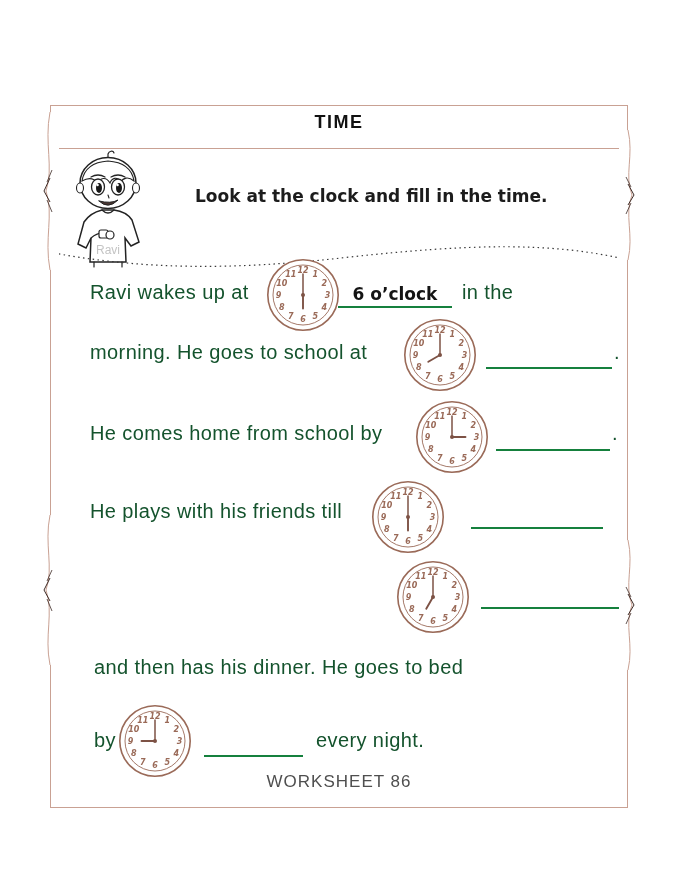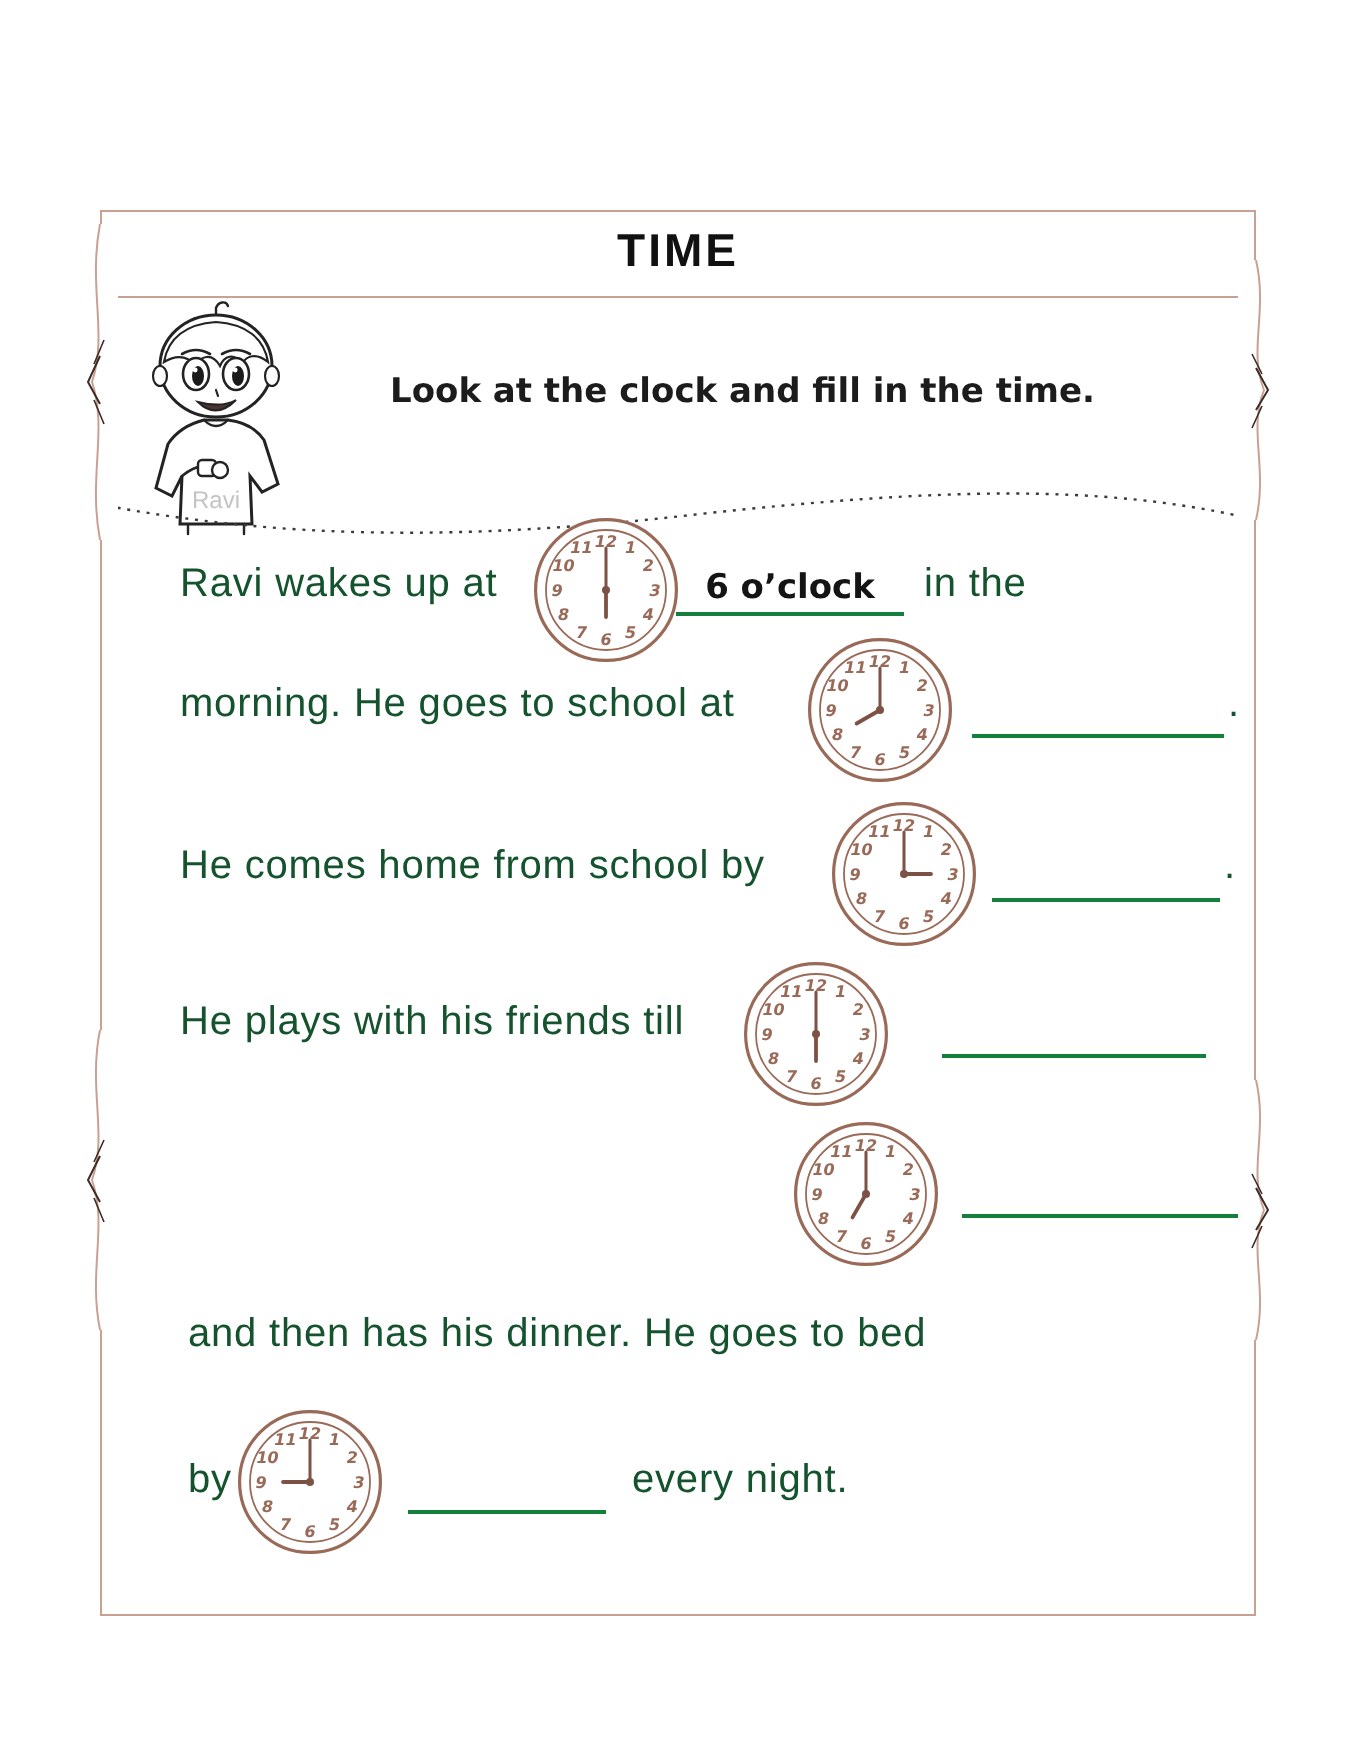--- a/index.html
+++ b/index.html
@@ -2,21 +2,21 @@
 <html><head>
 <meta charset="utf-8">
 <style>
   html,body{margin:0;padding:0;background:#ffffff;}
   .page{position:relative;width:680px;height:880px;background:#fff;overflow:hidden;
         font-family:"Liberation Sans",sans-serif;}
   .sheet-frame{position:absolute;left:50px;top:105px;width:578px;height:703px;
         border:1px solid #c9a193;box-sizing:border-box;}
   .title-bar{position:absolute;left:50px;top:105px;width:578px;height:44px;
         border-bottom:1px solid #c9a193;box-sizing:border-box;text-align:center;}
-  .title-text{display:inline-block;margin-top:7px;font-size:23px;font-weight:bold;
+  .title-text{display:inline-block;margin-top:7px;font-size:18px;font-weight:bold;
         letter-spacing:1.5px;color:#111;}
   .instruction{position:absolute;left:195px;top:186px;width:370px;
         font-family:"DejaVu Sans",sans-serif;font-size:17px;font-weight:700;color:#1c1c1c;}
   .story-text{position:absolute;font-size:20px;color:#14532d;letter-spacing:.4px;white-space:nowrap;}
   .blank{position:absolute;border-bottom:2px solid #15803d;text-align:center;
         font-family:"DejaVu Sans",sans-serif;font-size:17px;font-weight:600;color:#141414;
         display:flex;align-items:flex-end;justify-content:center;padding-bottom:2px;box-sizing:border-box;}
   .clock{position:absolute;width:74px;height:74px;}
   .clock svg{display:block;width:74px;height:74px;}
   .footer-label{position:absolute;left:50px;top:772px;width:578px;text-align:center;
@@ -235,14 +235,15 @@
         <text x="24.74999999999999" y="18.58237760728126" text-anchor="middle" font-size="8" fill="#9a6a58" font-style="italic" font-weight="600" font-family="DejaVu Sans, sans-serif">11</text>
         <text x="36.99999999999999" y="15.3" text-anchor="middle" font-size="8" fill="#9a6a58" font-style="italic" font-weight="600" font-family="DejaVu Sans, sans-serif">12</text>
         <line x1="37" y1="37" x2="37" y2="16" stroke="#7d5245" stroke-width="1.5" stroke-linecap="round"></line>
         <line x1="37" y1="37" x2="23.5" y2="37" stroke="#7d5245" stroke-width="1.9" stroke-linecap="round"></line>
         <circle cx="37" cy="37" r="2" fill="#7d5245"></circle>
       </svg>
     </span>
   <span class="blank" style="left:204px;top:726px;width:99px;height:31px"></span>
   <span class="story-text" style="left:316px;top:729px">every night.</span>
 
+  <div class="footer-label">WORKSHEET 86</div>
 
 </div>
 
 </body></html>

